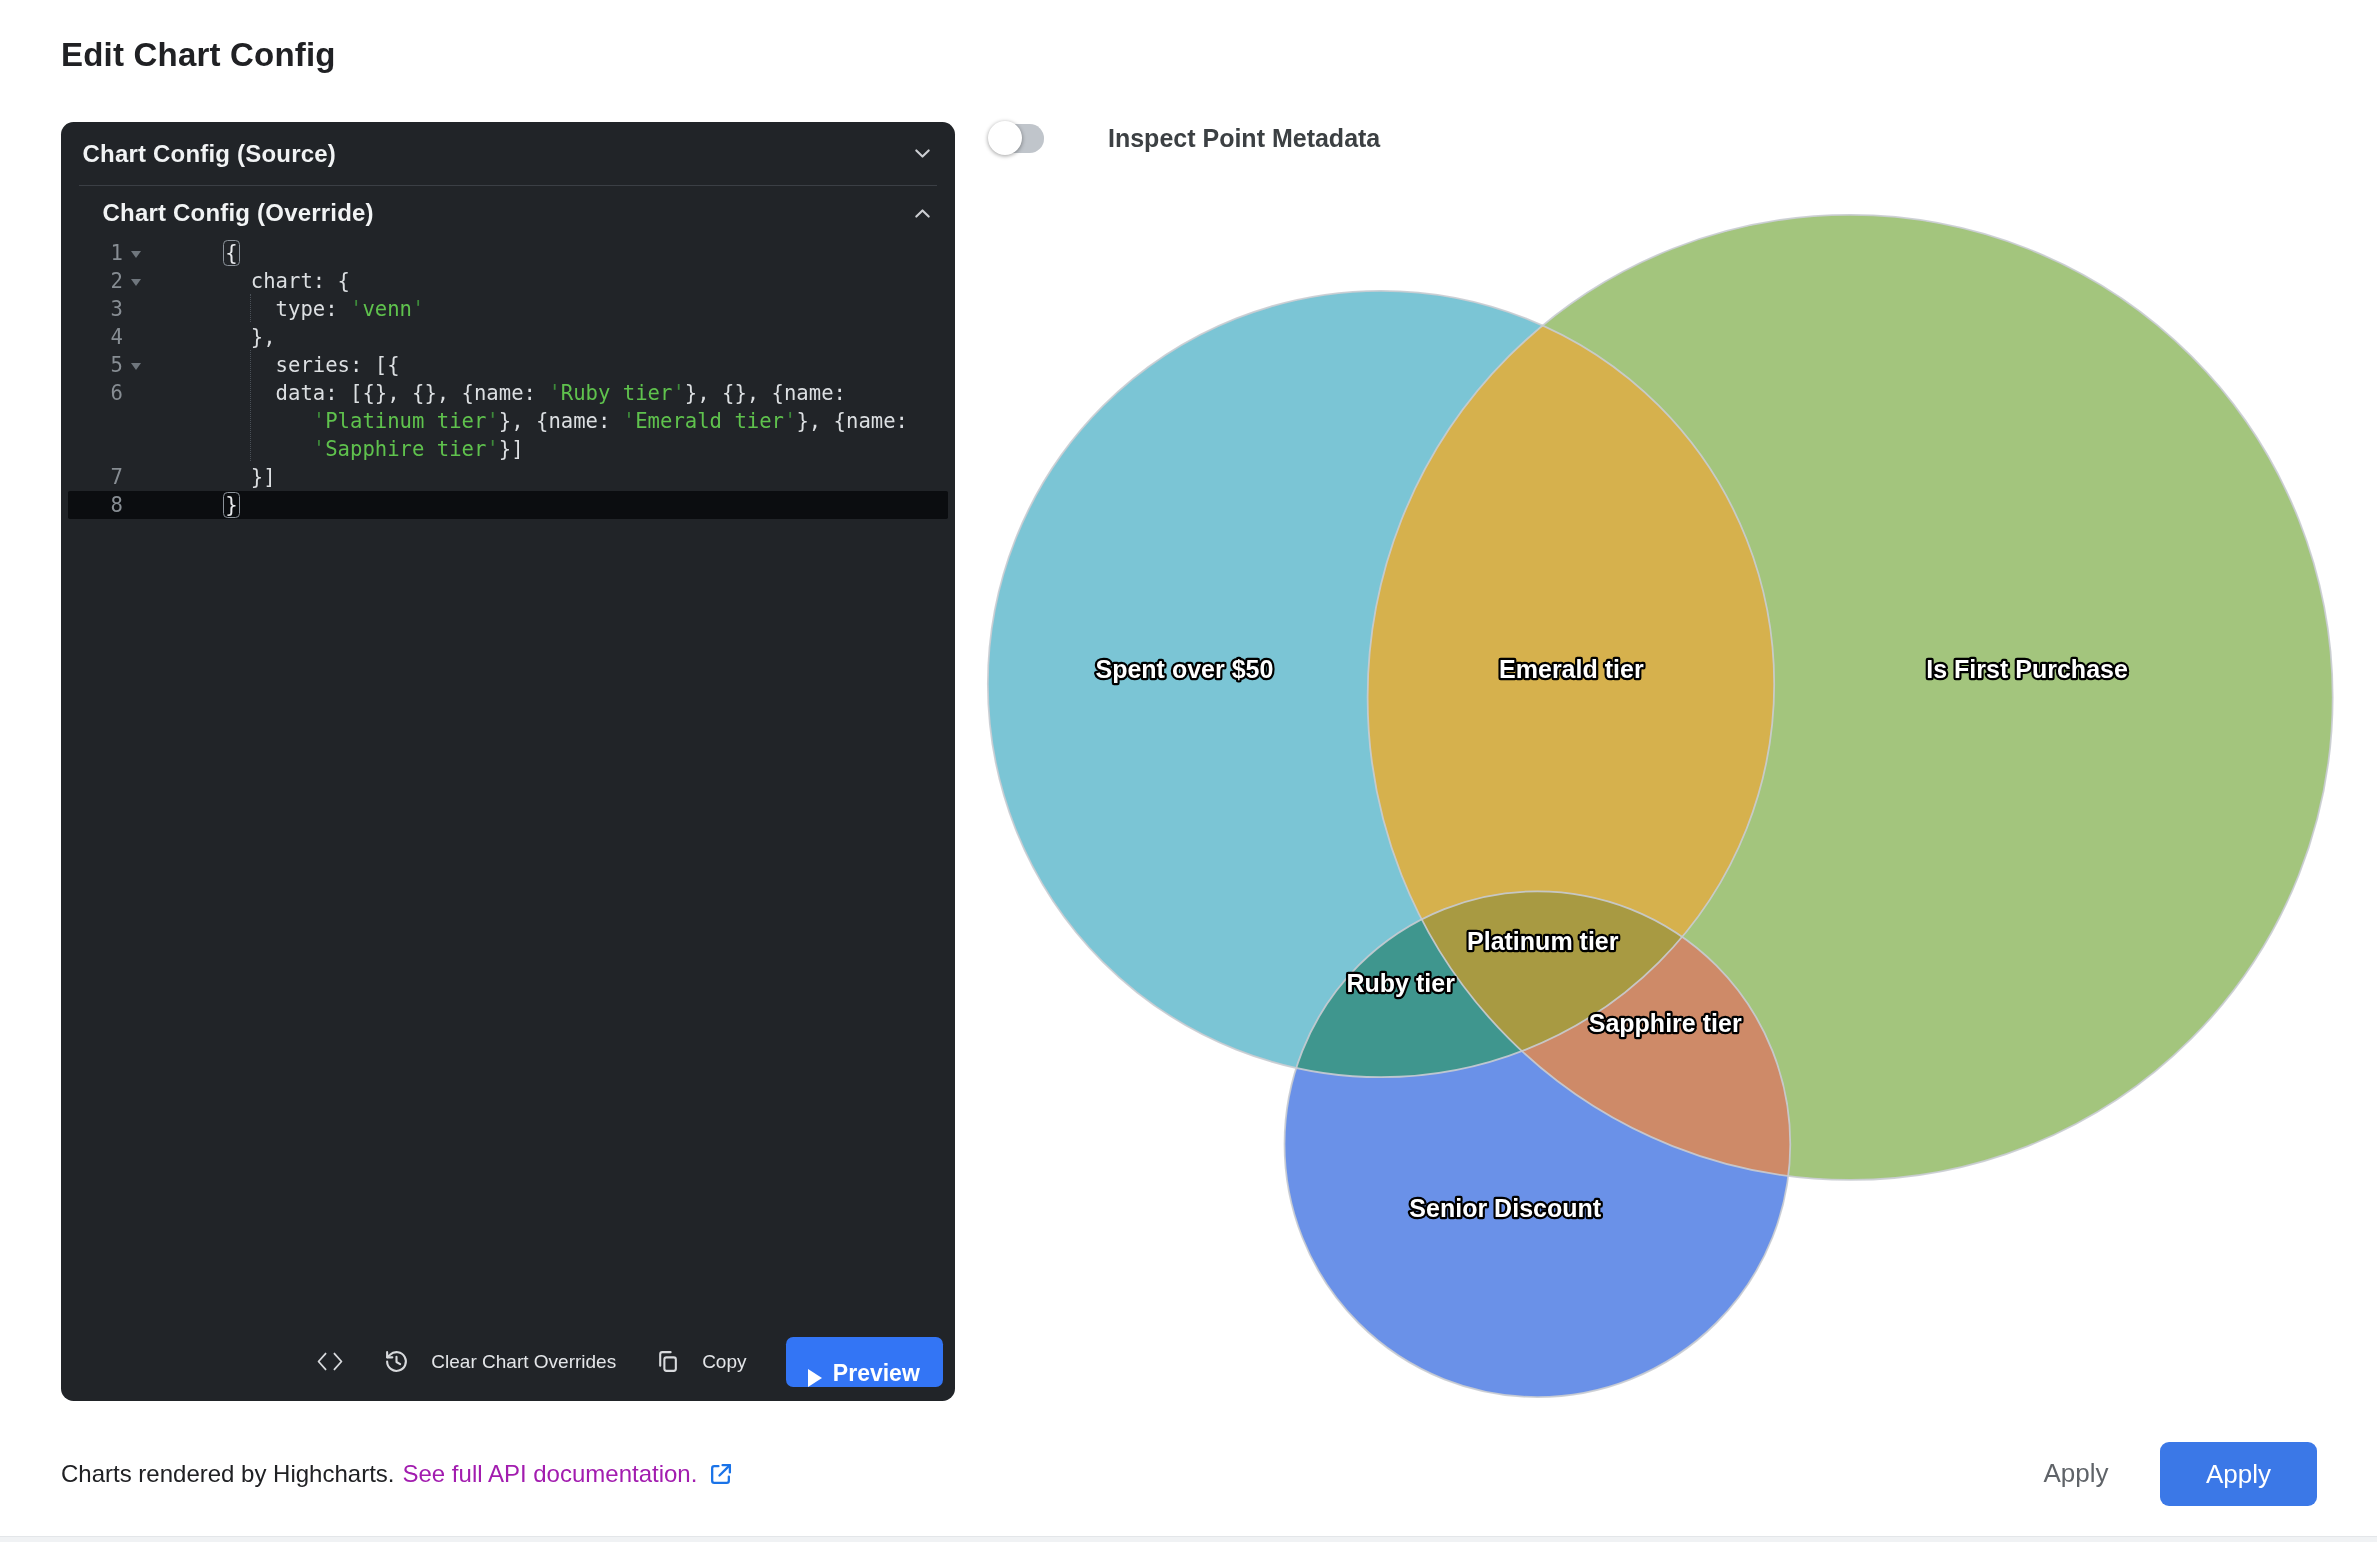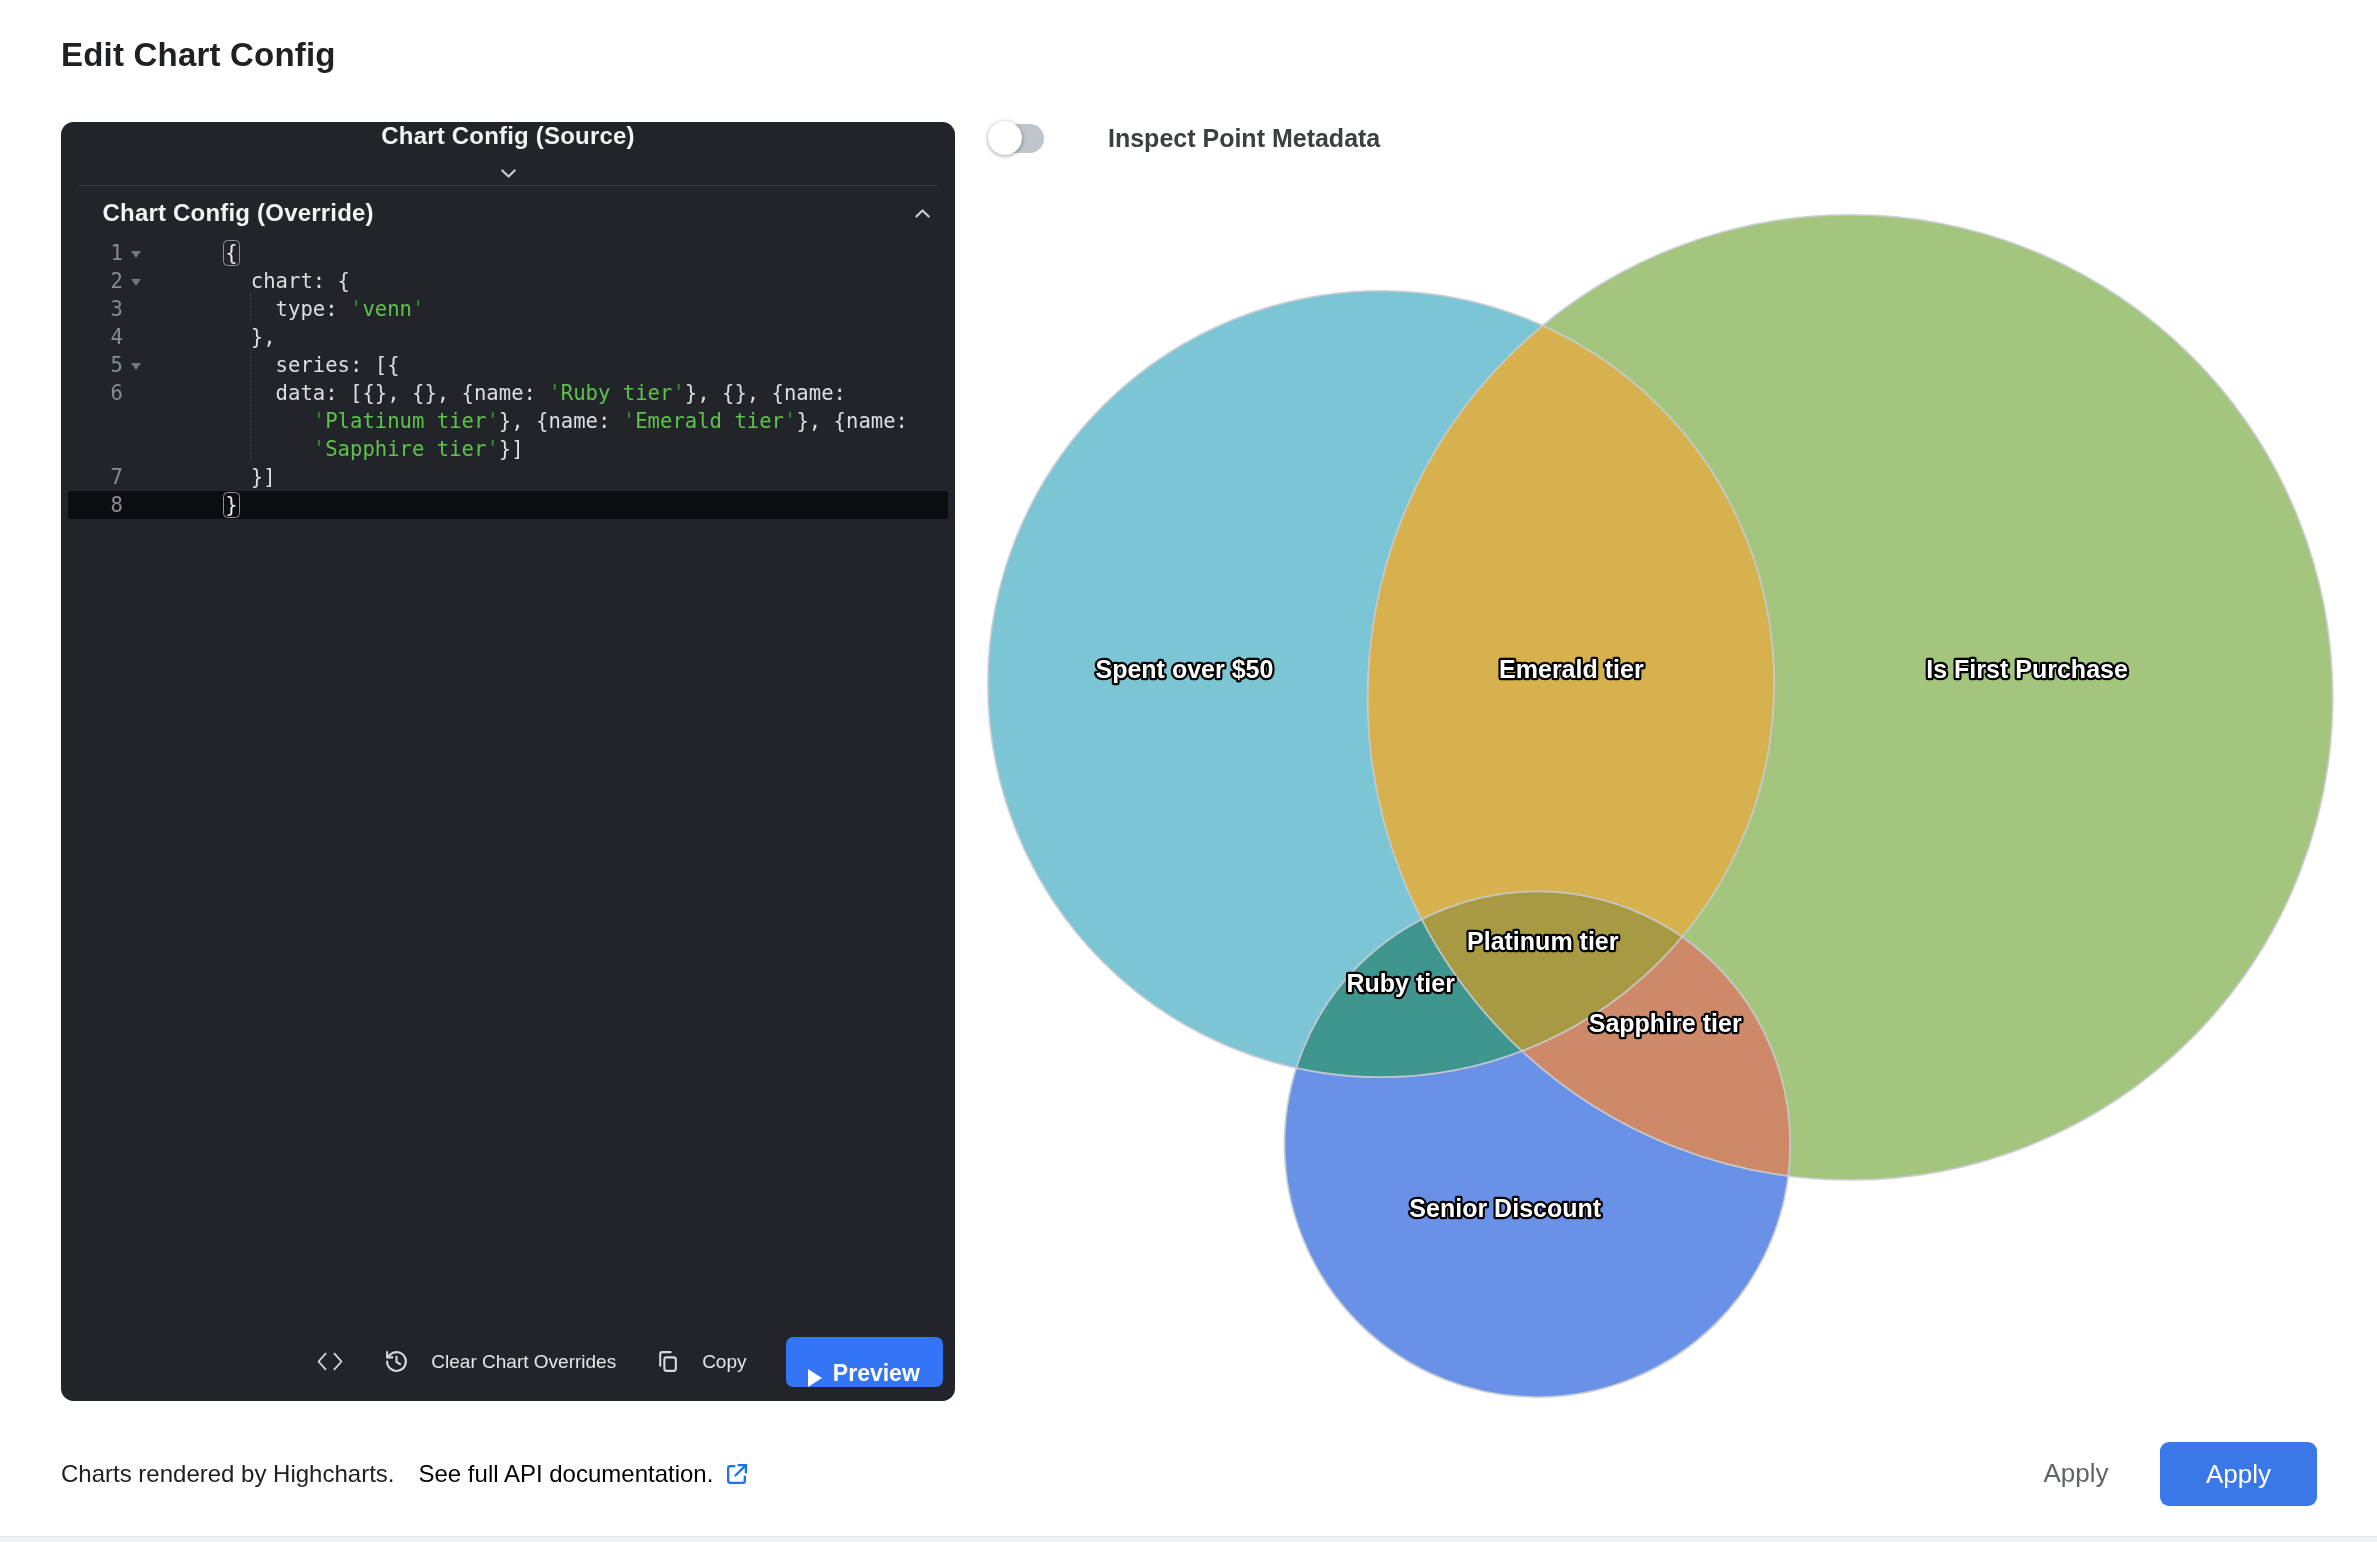--- a/index.html
+++ b/index.html
@@ -5,21 +5,21 @@
   * { margin:0; padding:0; box-sizing:border-box; }
   html,body { width:2377px; height:1543px; background:#ffffff; font-family:"Liberation Sans","DejaVu Sans",sans-serif; }
   #app { position:relative; width:2377px; height:1543px; overflow:hidden; background:#fff; }
 
   
   .page-title { position:absolute; left:61px; top:36px; font-size:33px; font-weight:700; color:#202124; letter-spacing:0.2px; }
 
   
   .editor-panel { position:absolute; left:61px; top:122px; width:894px; height:1279px; background:#212428; border-radius:12.5px; overflow:hidden; }
   .panel-header { display:flex; align-items:center; justify-content:space-between; padding:0 21.5px; cursor:pointer; }
-  .panel-header.source { height:63px;flex-direction:column; }
+  .panel-header.source { height:63px; }
   .panel-header.override { height:54px;margin-left:20px; }
   .panel-header .hdr-label { font-size:24px; font-weight:700; color:#f1f3f4; letter-spacing:0.2px; }
   .panel-divider { border-top:0.9px solid #3b3f45; margin:0 18px; }
   .chev { width:23px; height:23px; stroke:#ccced2; stroke-width:2.4; fill:none; stroke-linecap:round; stroke-linejoin:round; }
 
   
   .code-area { position:absolute; left:0; right:0; top:117px; font-family:"DejaVu Sans Mono","Liberation Mono",monospace; font-size:20.6px; color:#dcdfe2; }
   .code-row { position:relative; height:28px; line-height:28px; white-space:pre; }
   .code-row.active::before { content:""; position:absolute; left:7.2px; right:7.2px; top:0; bottom:0; background:#0b0d10; border-radius:1.8px; }
   .code-row .ln { position:absolute; left:0; width:62px; text-align:right; color:#878d93; z-index:1; }
@@ -43,21 +43,21 @@
   .toggle-track { position:relative; width:52px; height:29px; background:#c0c5cb; border-radius:14.3px; }
   .toggle-knob { position:absolute; left:-3.6px; top:-2.7px; width:34px; height:34px; background:#ffffff; border-radius:50%; box-shadow:0 0.9px 4.5px rgba(0,0,0,.4); }
   .toggle-label { margin-left:36px; font-size:25px; font-weight:600; color:#3c4043; }
 
   
   .venn-wrap { position:absolute; left:983px; top:197px; width:1359px; height:1251px; }
   .venn-label { font-family:"Liberation Sans","DejaVu Sans",sans-serif; font-size:28px; font-weight:700; fill:#ffffff; stroke:#000000; stroke-width:5px; paint-order:stroke; stroke-linejoin:round; text-anchor:middle; }
 
   
   .footer-note { position:absolute; left:61px; top:1460px; display:flex; align-items:center; font-size:24px; color:#202124; }
-  .footer-note a { color:#000000; text-decoration:none; margin-left:24px; cursor:pointer; }
+  .footer-note a { color:#a21caf; text-decoration:none; margin-left:8px; cursor:pointer; }
   .ext-icon { width:25px; height:25px; margin-left:10.7px; stroke:#1a73e8; stroke-width:2.2; fill:none; stroke-linecap:round; stroke-linejoin:round; }
 
   .cancel-btn { position:absolute; left:2011px; top:1446px; width:130px; height:55px; background:none; border:none; font-family:inherit; font-size:26px; font-weight:500; color:#5f6368; cursor:pointer; }
   .apply-btn { position:absolute; left:2160px; top:1442px; width:157px; height:64px; background:#3b78e7; border:none; border-radius:9px; font-family:inherit; font-size:26px; font-weight:500; color:#ffffff; cursor:pointer; }
 
   .bottom-strip { position:absolute; left:0; right:0; bottom:0; height:7.2px; background:#f0f2f4; border-top:0.9px solid #e3e6e9; }
 </style>
 </head>
 <body>
 

